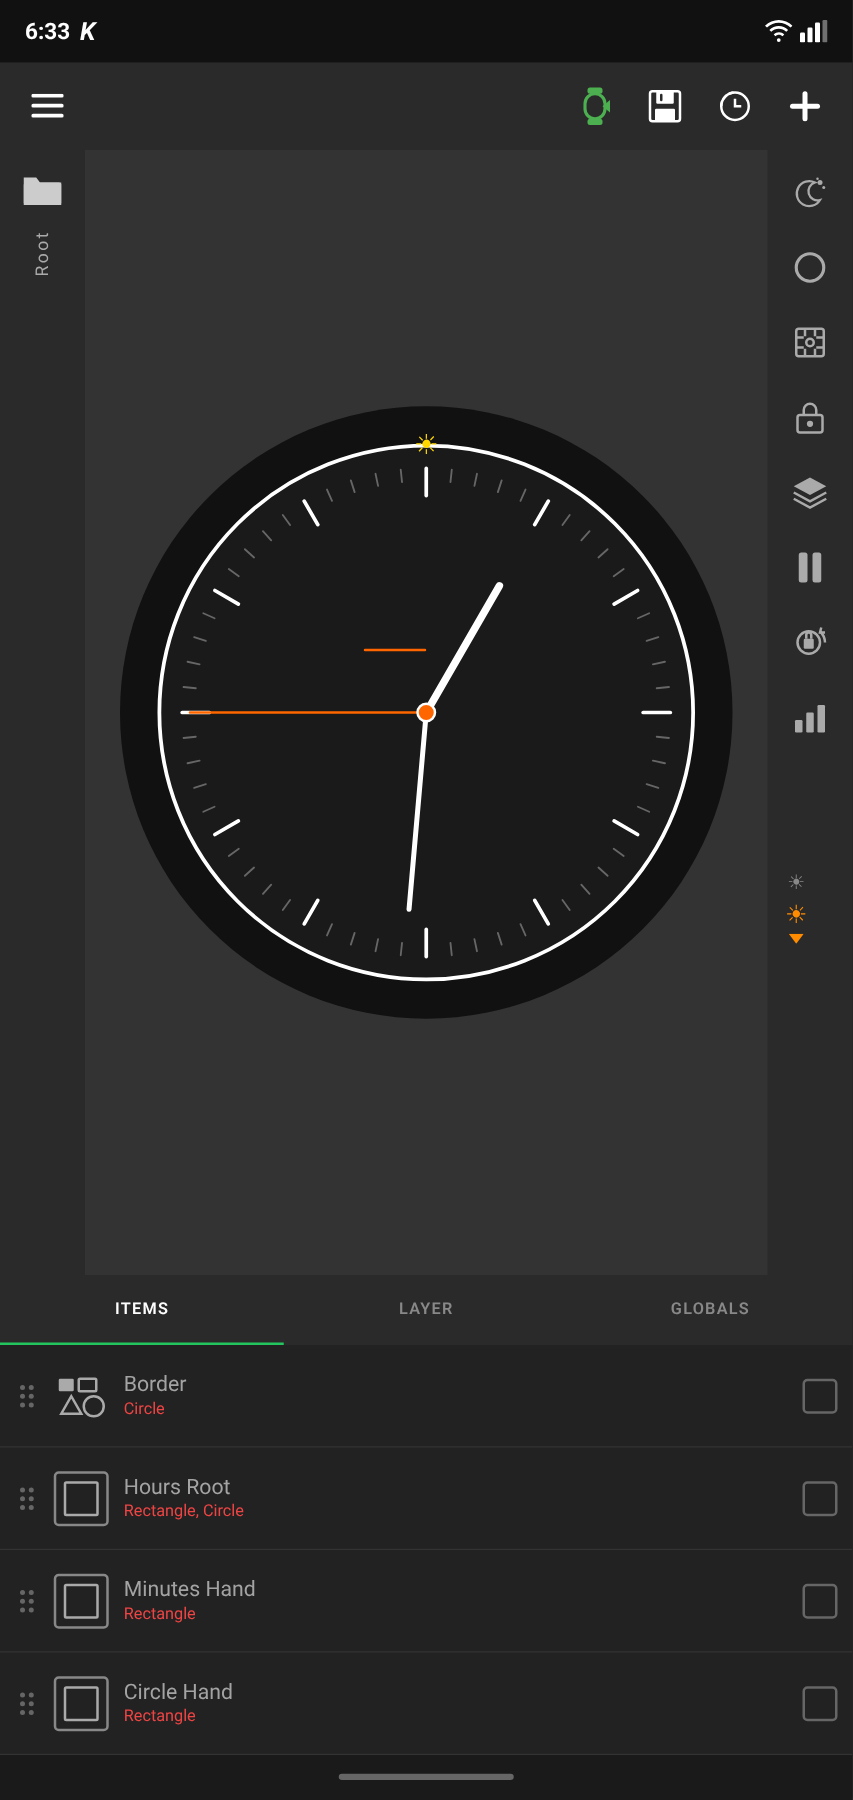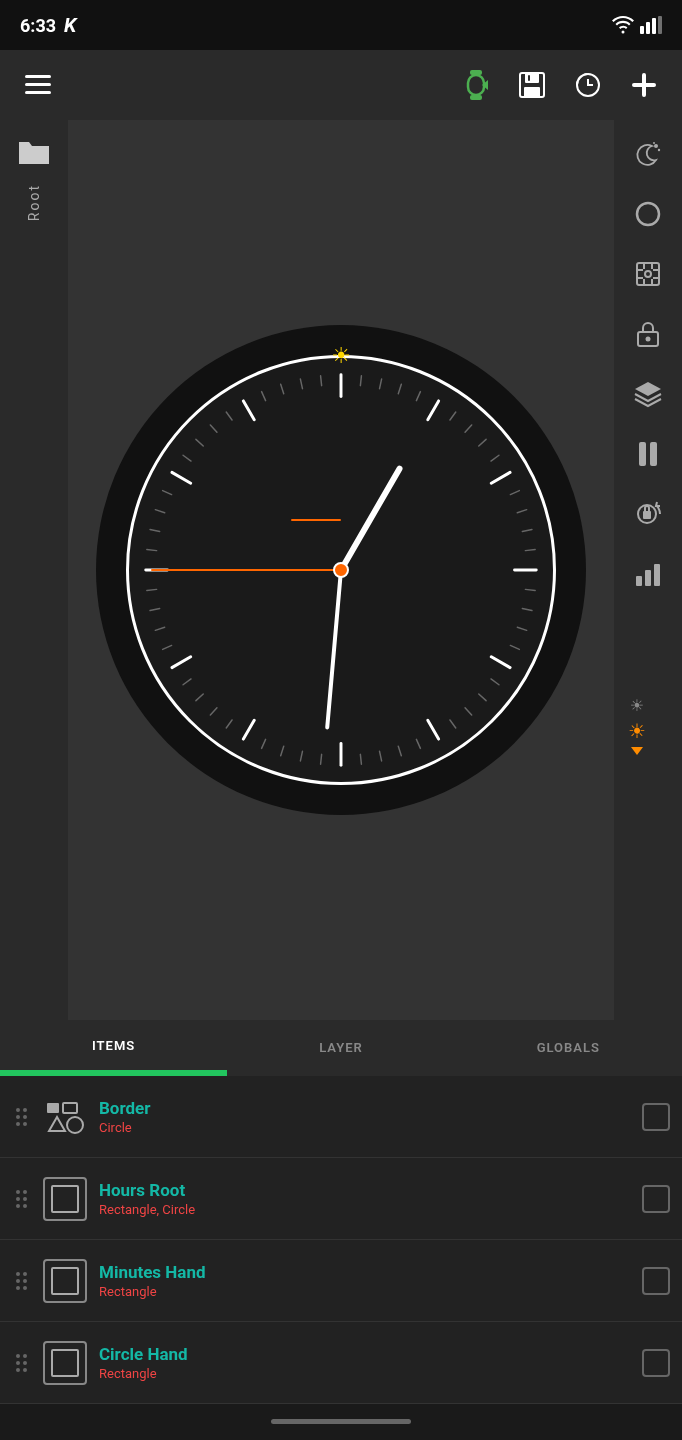--- a/index.html
+++ b/index.html
@@ -238,21 +238,21 @@
       font-size: 13px;
       font-weight: 600;
       letter-spacing: 1px;
       color: #888;
       cursor: pointer;
       border-bottom: 2px solid transparent;
       text-transform: uppercase;
     }
     .tab.active {
       color: #fff;
-      border-bottom: 6px solid #22c55e;
+      border-bottom: 2px solid #22c55e;
     }
 
     
     .items-list {
       width: 100%;
       background: #222;
       flex: 1;
     }
     .list-item {
       width: 100%;
@@ -295,22 +295,22 @@
       width: 28px;
       height: 28px;
       border: 2px solid #aaa;
       border-radius: 2px;
     }
     .item-info {
       flex: 1;
     }
     .item-name {
       font-size: 17px;
-      color: #14b8a6;
-      font-weight: 700;
+      color: #a3a3a3;
+      font-weight: 400;
     }
     .item-type {
       font-size: 13px;
       color: #ef4444;
       margin-top: 2px;
     }
     .item-checkbox {
       width: 28px;
       height: 28px;
       border: 2px solid #666;

